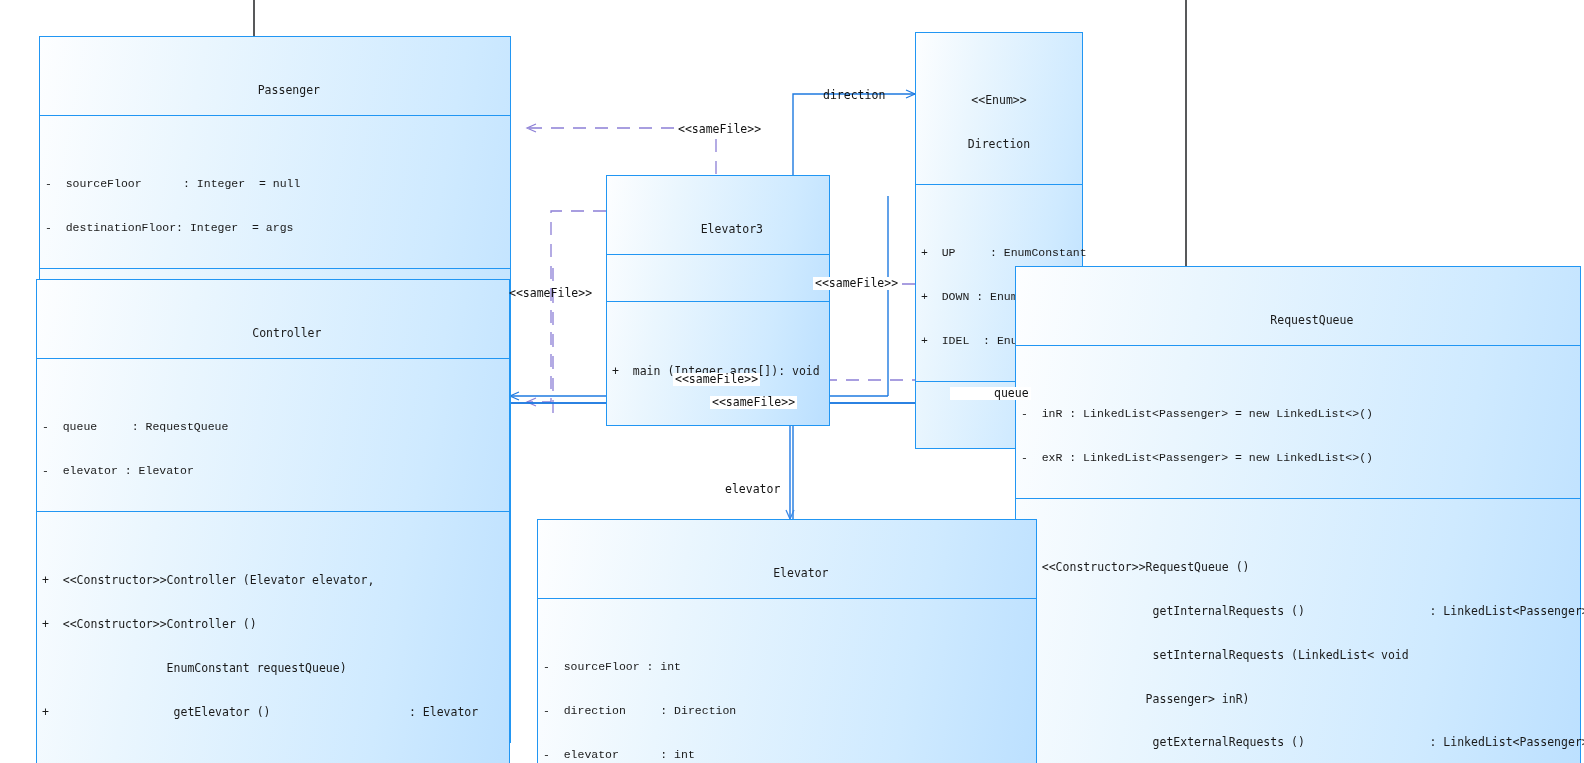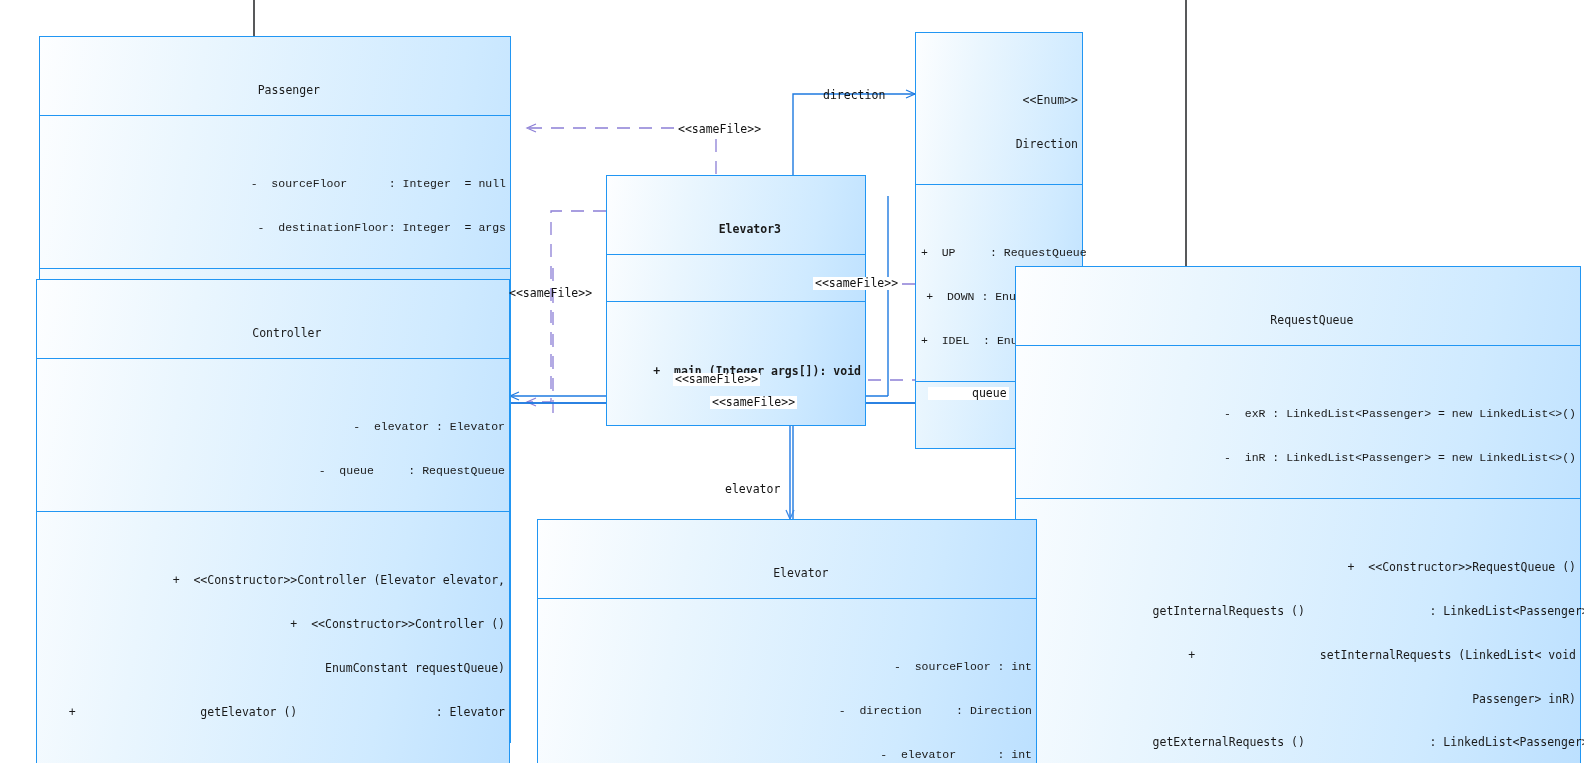--- a/index.html
+++ b/index.html
@@ -56,21 +56,20 @@
   .uml-ops {
     padding: 3px 4px 3px 5px;
   }
   .uml-empty {
     border-bottom: 1px solid #2196f3;
     height: 17px;
   }
   .member {
     display: block;
     white-space: pre;
-    text-align: right;
   }
 
   
   .edge-label {
     position: absolute;
     font-size: 11.5px;
     line-height: 13px;
     color: #111111;
     white-space: nowrap;
     background: #ffffff;
@@ -160,22 +159,22 @@
     <span class="member">+                  setDestinationFloor (              : void</span>
     <span class="member">                  Integer destinationFloor)</span>
   </div>
 </div>
 
 <div class="uml-class" style="left:36px; top:279px; width:474px;">
   <div class="uml-head">
     <span>Controller</span>
   </div>
   <div class="uml-attrs">
+    <span class="member">-  queue     : RequestQueue</span>
     <span class="member">-  elevator : Elevator</span>
-    <span class="member">-  queue     : RequestQueue</span>
   </div>
   <div class="uml-ops">
     <span class="member">+  &lt;&lt;Constructor&gt;&gt;Controller (Elevator elevator,</span>
     <span class="member">+  &lt;&lt;Constructor&gt;&gt;Controller ()</span>
     <span class="member">                  EnumConstant requestQueue)</span>
     <span class="member">+                  getElevator ()                    : Elevator</span>
     
     
     
     
@@ -185,44 +184,44 @@
     
   </div>
 </div>
 
 <div class="uml-class" style="left:915px; top:32px; width:168px;">
   <div class="uml-head">
     <span class="member">&lt;&lt;Enum&gt;&gt;</span>
     <span class="member">Direction</span>
   </div>
   <div class="uml-attrs">
-    <span class="member">+  UP     : RequestQueue</span>
+    <span class="member">+  UP     : EnumConstant</span>
     <span class="member">+  DOWN : EnumConstant</span>
     <span class="member">+  IDEL  : EnumConstant</span>
   </div>
   <div class="uml-ops" style="height:17px;"></div>
 </div>
 
-<div class="uml-class" style="left:606px; top:175px; width:260px;font-weight:bold;">
+<div class="uml-class" style="left:606px; top:175px; width:224px;">
   <div class="uml-head">
     <span>Elevator3</span>
   </div>
   <div class="uml-empty"></div>
   <div class="uml-ops">
     <span class="member">+  main (Integer args[]): void</span>
   </div>
 </div>
 
 <div class="uml-class" style="left:1015px; top:266px; width:566px;">
   <div class="uml-head">
     <span>RequestQueue</span>
   </div>
   <div class="uml-attrs">
+    <span class="member">-  inR : LinkedList&lt;Passenger&gt; = new LinkedList&lt;&gt;()</span>
     <span class="member">-  exR : LinkedList&lt;Passenger&gt; = new LinkedList&lt;&gt;()</span>
-    <span class="member">-  inR : LinkedList&lt;Passenger&gt; = new LinkedList&lt;&gt;()</span>
   </div>
   <div class="uml-ops">
     <span class="member">+  &lt;&lt;Constructor&gt;&gt;RequestQueue ()</span>
     <span class="member">+                  getInternalRequests ()                  : LinkedList&lt;Passenger&gt;</span>
     <span class="member">+                  setInternalRequests (LinkedList&lt; void</span>
     <span class="member">                  Passenger&gt; inR)</span>
     <span class="member">+                  getExternalRequests ()                  : LinkedList&lt;Passenger&gt;</span>
     
     
     
@@ -249,15 +248,15 @@
 <div class="edge-label nobg" style="left:507px; top:287px;">&lt;&lt;sameFile&gt;&gt;</div>
 
 <div class="edge-label" style="left:813px; top:277px;">&lt;&lt;sameFile&gt;&gt;</div>
 
 <div class="edge-label" style="left:673px; top:373px;">&lt;&lt;sameFile&gt;&gt;</div>
 
 <div class="edge-label" style="left:710px; top:396px;">&lt;&lt;sameFile&gt;&gt;</div>
 
 <div class="edge-label nobg" style="left:821px; top:89px;">direction</div>
 
-<div class="edge-label" style="left:928px; top:387px;padding-left:44px;">queue</div>
+<div class="edge-label" style="left:950px; top:387px;padding-left:44px;">queue</div>
 
 <div class="edge-label" style="left:723px; top:483px;">elevator</div>
 
 </body></html>

